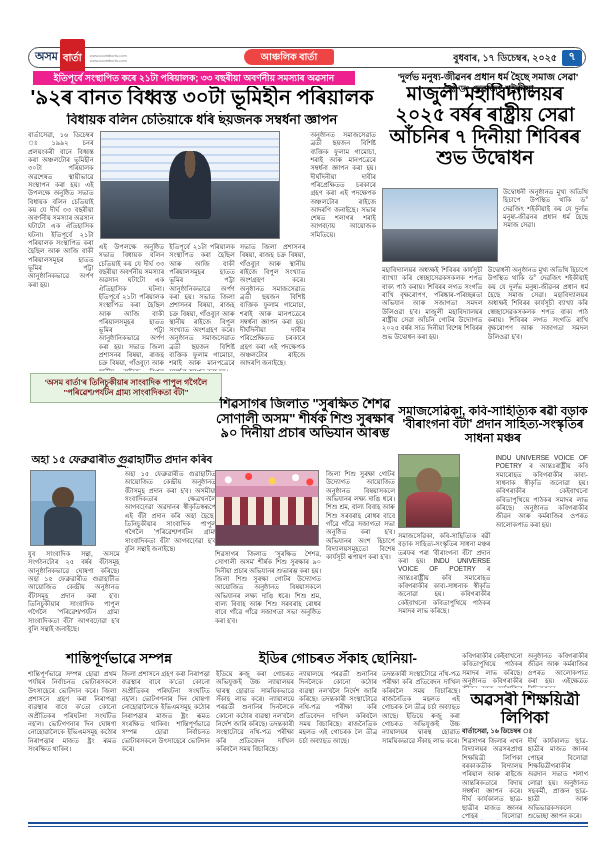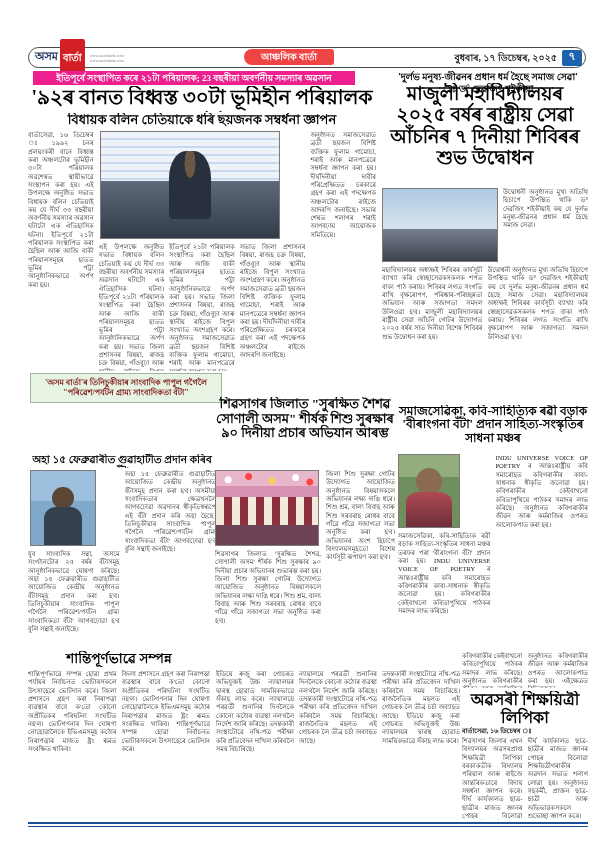--- a/index.html
+++ b/index.html
@@ -1,17 +1,17 @@
 <!DOCTYPE html>
 <html><head>
 <meta charset="utf-8">
 <style>
   html,body{margin:0;padding:0;background:#ffffff;}
   .page{position:relative;width:610px;height:862px;background:#fff;overflow:hidden;
-        font-family:Liberation Serif, serif;color:#111;}
+        font-family:Liberation Sans, sans-serif;color:#111;}
   
   .masthead{position:absolute;left:28px;top:47px;width:558px;height:21px;
             border:1.5px solid #4a4a4a;border-radius:11px;background:#fff;
             display:flex;align-items:center;box-sizing:border-box;}
   .logo-wrap{display:flex;align-items:center;margin-left:6px;gap:2px;}
   .logo-asom{font-weight:bold;font-size:11px;color:#10264f;}
   .logo-chip{background:#d21f26;color:#fff;font-weight:bold;font-size:10px;
              padding:12px 3px;border-radius:2px;line-height:13px;}
   .site-lines{display:flex;flex-direction:column;margin-left:3px;}
   .site-line{font-size:4px;color:#888;line-height:5px;white-space:nowrap;}
@@ -91,21 +91,21 @@
       <span class="site-lines">
         <span class="site-line">www.asombarta.com</span>
         <span class="site-line">www.asombarta.com</span>
       </span>
     </div>
     <div class="section-box">আঞ্চলিক বাৰ্তা</div>
     <div class="mast-date">বুধবাৰ, ১৭ ডিচেম্বৰ, ২০২৫</div>
     <div class="page-chip">৭</div>
   </div>
 
-  <div class="kicker">ইতিপূৰ্বে সংস্থাপিত কৰে ২১টা পৰিয়ালক; 23 বছৰীয়া অবৰ্ণনীয় সমস্যাৰ অৱসান</div>
+  <div class="kicker">ইতিপূৰ্বে সংস্থাপিত কৰে ২১টা পৰিয়ালক; ৩৩ বছৰীয়া অবৰ্ণনীয় সমস্যাৰ অৱসান</div>
   <div class="hl lead-hl">'৯২ৰ বানত বিধ্বস্ত ৩০টা ভূমিহীন পৰিয়ালক সংস্থাপন</div>
   <div class="hl lead-sub">বিধায়ক বলিন চেতিয়াকে ধৰি ছয়জনক সম্বৰ্ধনা জ্ঞাপন</div>
 
   <div class="body-block" style="left:28px;top:131px;width:348px;height:240px;">
     <div class="col">বাৰ্তাসেৱা, ১৬ ডিচেম্বৰ ঃ ১৯৯২ চনৰ প্ৰলয়ংকৰী বানে বিধ্বস্ত কৰা অঞ্চলটোৰ ভূমিহীন ৩০টা পৰিয়ালক অৱশেষত স্থায়ীভাৱে সংস্থাপন কৰা হয়। এই উপলক্ষে অনুষ্ঠিত সভাত বিধায়ক বলিন চেতিয়াই কয় যে দীৰ্ঘ ৩৩ বছৰীয়া অবৰ্ণনীয় সমস্যাৰ অৱসান ঘটাটো এক ঐতিহাসিক ঘটনা। ইতিপূৰ্বে ২১টা পৰিয়ালক সংস্থাপিত কৰা হৈছিল আৰু আজি বাকী পৰিয়ালসমূহৰ হাতত ভূমিৰ পট্টা আনুষ্ঠানিকভাৱে অৰ্পণ কৰা হয়।</div>
     <div class="col" style="padding-top:112px;">এই উপলক্ষে অনুষ্ঠিত সভাত বিধায়ক বলিন চেতিয়াই কয় যে দীৰ্ঘ ৩৩ বছৰীয়া অবৰ্ণনীয় সমস্যাৰ অৱসান ঘটাটো এক ঐতিহাসিক ঘটনা। ইতিপূৰ্বে ২১টা পৰিয়ালক সংস্থাপিত কৰা হৈছিল আৰু আজি বাকী পৰিয়ালসমূহৰ হাতত ভূমিৰ পট্টা আনুষ্ঠানিকভাৱে অৰ্পণ কৰা হয়। সভাত জিলা প্ৰশাসনৰ বিষয়া, ৰাজহ চক্ৰ বিষয়া, গাঁওবুঢ়া আৰু স্থানীয় ৰাইজে বিপুল সংখ্যাত অংশগ্ৰহণ কৰে।</div>
     <div class="col" style="padding-top:112px;">ইতিপূৰ্বে ২১টা পৰিয়ালক সংস্থাপিত কৰা হৈছিল আৰু আজি বাকী পৰিয়ালসমূহৰ হাতত ভূমিৰ পট্টা আনুষ্ঠানিকভাৱে অৰ্পণ কৰা হয়। সভাত জিলা প্ৰশাসনৰ বিষয়া, ৰাজহ চক্ৰ বিষয়া, গাঁওবুঢ়া আৰু স্থানীয় ৰাইজে বিপুল সংখ্যাত অংশগ্ৰহণ কৰে। অনুষ্ঠানত সমাজসেৱাত ব্ৰতী ছয়জন বিশিষ্ট ব্যক্তিক ফুলাম গামোচা, শৰাই আৰু মানপত্ৰেৰে সম্বৰ্ধনা জ্ঞাপন কৰা হয়।</div>
     <div class="col" style="padding-top:112px;">সভাত জিলা প্ৰশাসনৰ বিষয়া, ৰাজহ চক্ৰ বিষয়া, গাঁওবুঢ়া আৰু স্থানীয় ৰাইজে বিপুল সংখ্যাত অংশগ্ৰহণ কৰে। অনুষ্ঠানত সমাজসেৱাত ব্ৰতী ছয়জন বিশিষ্ট ব্যক্তিক ফুলাম গামোচা, শৰাই আৰু মানপত্ৰেৰে সম্বৰ্ধনা জ্ঞাপন কৰা হয়। দীৰ্ঘদিনীয়া দাবীৰ পৰিপ্ৰেক্ষিতত চৰকাৰে গ্ৰহণ কৰা এই পদক্ষেপক অঞ্চলটোৰ ৰাইজে আদৰণি জনাইছে।</div>
     <div class="col">অনুষ্ঠানত সমাজসেৱাত ব্ৰতী ছয়জন বিশিষ্ট ব্যক্তিক ফুলাম গামোচা, শৰাই আৰু মানপত্ৰেৰে সম্বৰ্ধনা জ্ঞাপন কৰা হয়। দীৰ্ঘদিনীয়া দাবীৰ পৰিপ্ৰেক্ষিতত চৰকাৰে গ্ৰহণ কৰা এই পদক্ষেপক অঞ্চলটোৰ ৰাইজে আদৰণি জনাইছে। সভাৰ শেষত শলাগৰ শৰাই আগবঢ়ায় আয়োজক সমিতিয়ে।</div>
     <div class="ph" style="left:72px;top:0;width:180px;height:108px;">
@@ -166,20 +166,21 @@
       <div class="ph-shawl"></div>
     </div>
   </div>
 
   <div class="hl peace-hl">শান্তিপূৰ্ণভাৱে সম্পন্ন</div>
   <div class="body-block" style="left:28px;top:670px;width:182px;height:150px;">
     <div class="col">শান্তিপূৰ্ণভাৱে সম্পন্ন হোৱা প্ৰথম পৰ্যায়ৰ নিৰ্বাচনত ভোটাৰসকলে উৎসাহেৰে ভোটদান কৰে। জিলা প্ৰশাসনে গ্ৰহণ কৰা নিৰাপত্তা ব্যৱস্থাৰ বাবে ক'তো কোনো অপ্ৰীতিকৰ পৰিঘটনা সংঘটিত নহ'ল। ভোটগণনাৰ দিন ঘোষণা নোহোৱালৈকে ইভিএমসমূহ কঠোৰ নিৰাপত্তাৰ মাজত ষ্ট্ৰং ৰূমত সংৰক্ষিত থাকিব।</div>
     <div class="col">জিলা প্ৰশাসনে গ্ৰহণ কৰা নিৰাপত্তা ব্যৱস্থাৰ বাবে ক'তো কোনো অপ্ৰীতিকৰ পৰিঘটনা সংঘটিত নহ'ল। ভোটগণনাৰ দিন ঘোষণা নোহোৱালৈকে ইভিএমসমূহ কঠোৰ নিৰাপত্তাৰ মাজত ষ্ট্ৰং ৰূমত সংৰক্ষিত থাকিব। শান্তিপূৰ্ণভাৱে সম্পন্ন হোৱা নিৰ্বাচনত ভোটাৰসকলে উৎসাহেৰে ভোটদান কৰে।</div>
   </div>
 
+  <div class="hl edi-hl">ইডিৰ গোচৰত সঁকাহ ছোনিয়া-</div>
   <div class="body-block" style="left:216px;top:670px;width:244px;height:150px;">
     <div class="col">ইডিয়ে ৰুজু কৰা গোচৰত অভিযুক্তই উচ্চ ন্যায়ালয়ৰ দ্বাৰস্থ হোৱাত সাময়িকভাৱে সঁকাহ লাভ কৰে। ন্যায়ালয়ে পৰৱৰ্তী শুনানিৰ দিনলৈকে কোনো কঠোৰ ব্যৱস্থা নল'বলৈ নিৰ্দেশ জাৰি কৰিছে। তদন্তকাৰী সংস্থাটোৱে নথি-পত্ৰ পৰীক্ষা কৰি প্ৰতিবেদন দাখিল কৰিবলৈ সময় বিচাৰিছে।</div>
     <div class="col">ন্যায়ালয়ে পৰৱৰ্তী শুনানিৰ দিনলৈকে কোনো কঠোৰ ব্যৱস্থা নল'বলৈ নিৰ্দেশ জাৰি কৰিছে। তদন্তকাৰী সংস্থাটোৱে নথি-পত্ৰ পৰীক্ষা কৰি প্ৰতিবেদন দাখিল কৰিবলৈ সময় বিচাৰিছে। ৰাজনৈতিক মহলত এই গোচৰক লৈ তীব্ৰ চৰ্চা অব্যাহত আছে।</div>
     <div class="col">তদন্তকাৰী সংস্থাটোৱে নথি-পত্ৰ পৰীক্ষা কৰি প্ৰতিবেদন দাখিল কৰিবলৈ সময় বিচাৰিছে। ৰাজনৈতিক মহলত এই গোচৰক লৈ তীব্ৰ চৰ্চা অব্যাহত আছে। ইডিয়ে ৰুজু কৰা গোচৰত অভিযুক্তই উচ্চ ন্যায়ালয়ৰ দ্বাৰস্থ হোৱাত সাময়িকভাৱে সঁকাহ লাভ কৰে।</div>
   </div>
 
   <div class="body-block" style="left:462px;top:652px;width:126px;height:36px;">
     <div class="col">কবিগৰাকীৰ কেইবাখনো কবিতাপুথিয়ে পাঠকৰ সমাদৰ লাভ কৰিছে। অনুষ্ঠানত কবিগৰাকীৰ জীৱন আৰু কৰ্মৰাজিৰ ওপৰত আলোকপাত কৰা হয়।</div>
     <div class="col">অনুষ্ঠানত কবিগৰাকীৰ জীৱন আৰু কৰ্মৰাজিৰ ওপৰত আলোকপাত কৰা হয়। এইক্ষেত্ৰত বিভিন্নজনে কবিগৰাকীলৈ শুভেচ্ছা জ্ঞাপন কৰে।</div>
   </div>

